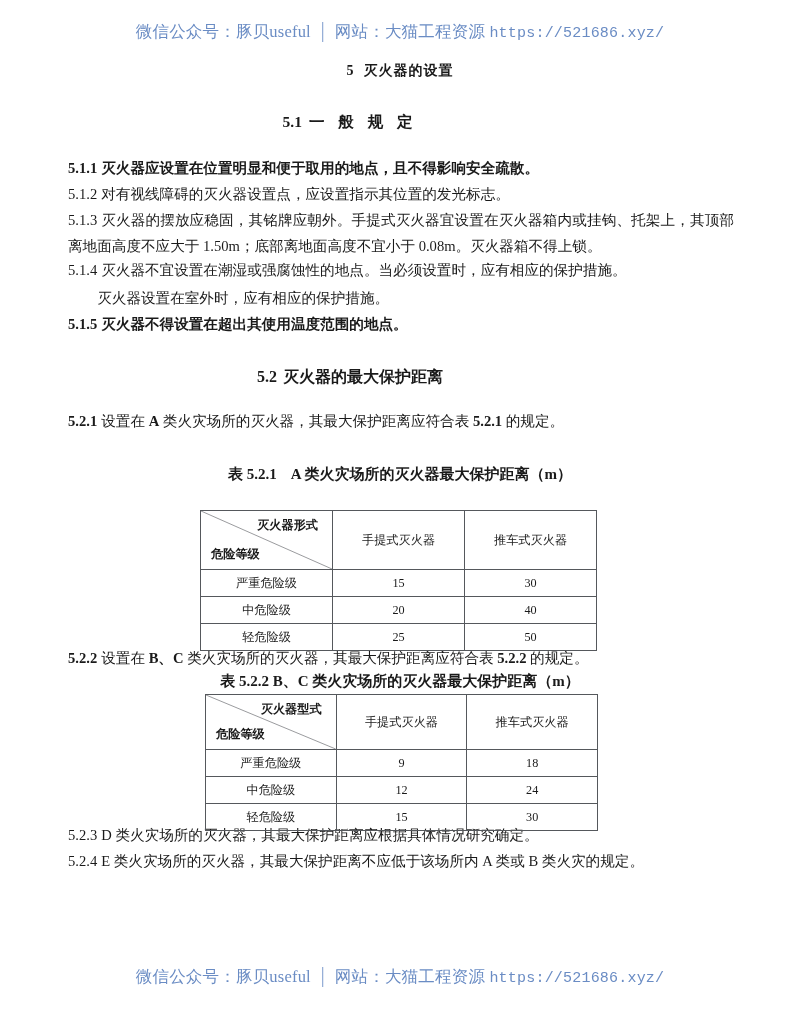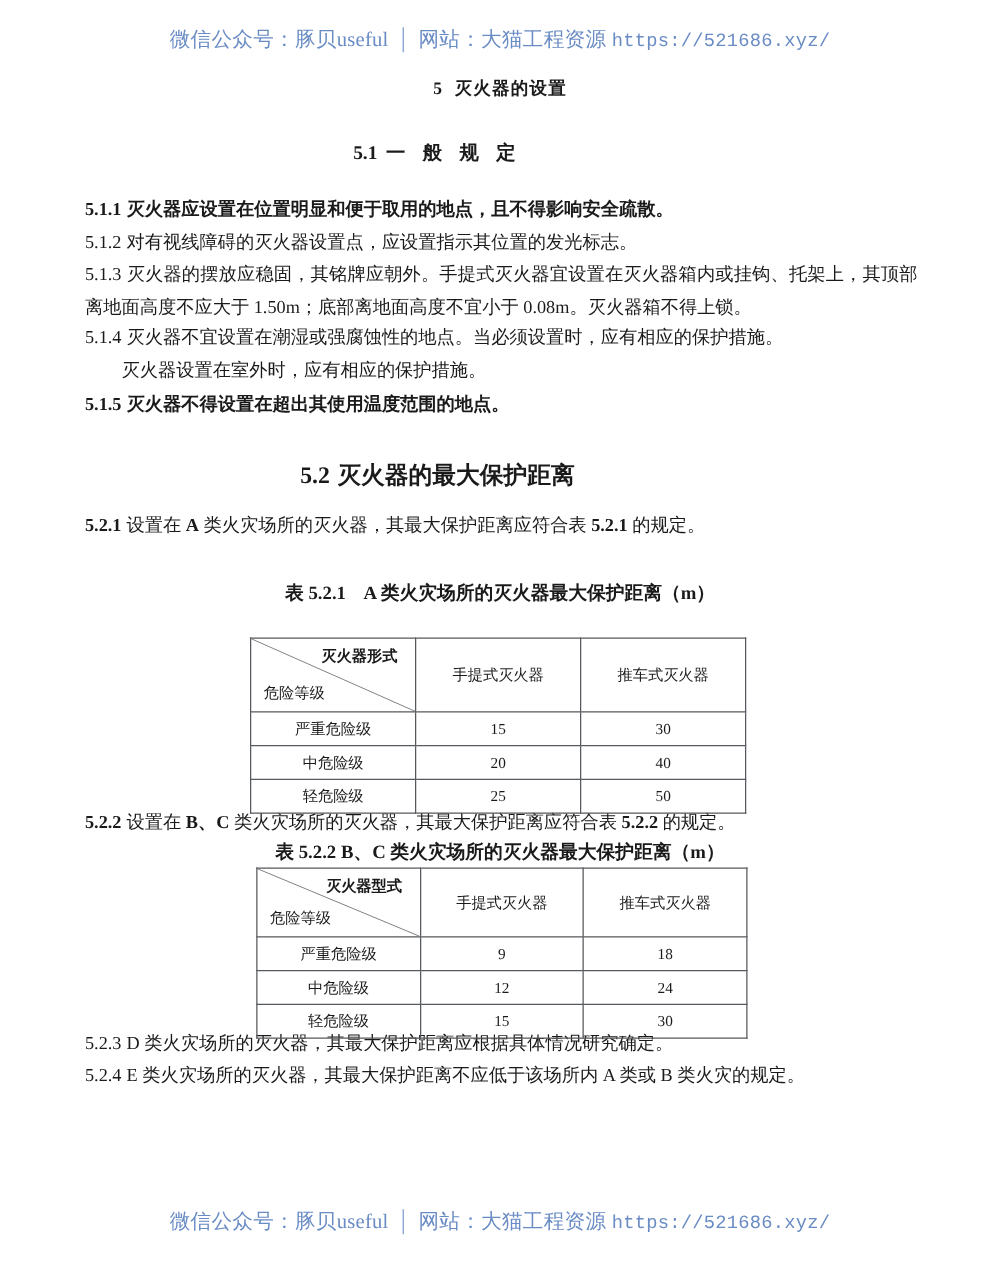--- a/index.html
+++ b/index.html
@@ -56,21 +56,21 @@
   .section-title {
     position: absolute;
     left: 0;
     width: 700px;
     text-align: center;
     font-size: 15.5px;
     font-weight: bold;
   }
   #sec-5-1 { top: 112px; }
   #sec-5-1 .sp { letter-spacing: 5px; margin-left: 7px; }
-  #sec-5-2 { top: 367px; font-size: 19px; }
+  #sec-5-2 { top: 367px; font-size: 16px; }
   #sec-5-2 .num { margin-right: 6px; }
 
   
   .body-block {
     position: absolute;
     left: 68px;
     width: 666px;
   }
   .para {
     font-size: 14.6px;
@@ -82,21 +82,21 @@
   .para .lbl { font-weight: normal; margin-right: 4px; }
   .para.bold .lbl { font-weight: bold; }
   .para.bold { font-weight: bold; }
   .para.indent { text-indent: 2em; }
   .para .b { font-weight: bold; }
 
   #p511 { position: absolute; top: 155px; left: 0; width: 666px; }
   #p512 { position: absolute; top: 181px; left: 0; width: 666px; }
   #p513 { position: absolute; top: 207px; left: 0; width: 666px; }
   #p514 { position: absolute; top: 257px; left: 0; width: 666px; }
-  #p514b{ position: absolute; top: 285px; left: 0; width: 666px; font-family: Liberation Mono, monospace; }
+  #p514b{ position: absolute; top: 285px; left: 0; width: 666px; }
   #p515 { position: absolute; top: 311px; left: 0; width: 666px; }
   #p521 { position: absolute; top: 408px; left: 0; width: 666px; }
   #p522 { position: absolute; top: 645px; left: 0; width: 666px; }
   #p523 { position: absolute; top: 822px; left: 0; width: 666px; }
   #p524 { position: absolute; top: 848px; left: 0; width: 666px; }
 
   
   .tbl-caption {
     position: absolute;
     left: 0;
@@ -140,21 +140,21 @@
     top: 6px;
     right: 14px;
     font-size: 12.2px;
     font-weight: bold;
   }
   .corner-bl {
     position: absolute;
     bottom: 6px;
     left: 10px;
     font-size: 12.2px;
-    font-weight: normal;
+    font-weight: bold;
   }
 
   #tbl-521 { top: 510px; left: 200px; width: 397px; }
   #tbl-521 .corner { height: 58px; }
   #tbl-521 tr.data td { height: 26px; }
 
   #tbl-522 { top: 694px; left: 205px; width: 393px; }
   #tbl-522 .corner { height: 54px; }
   #tbl-522 tr.data td { height: 26px; }
 </style>

